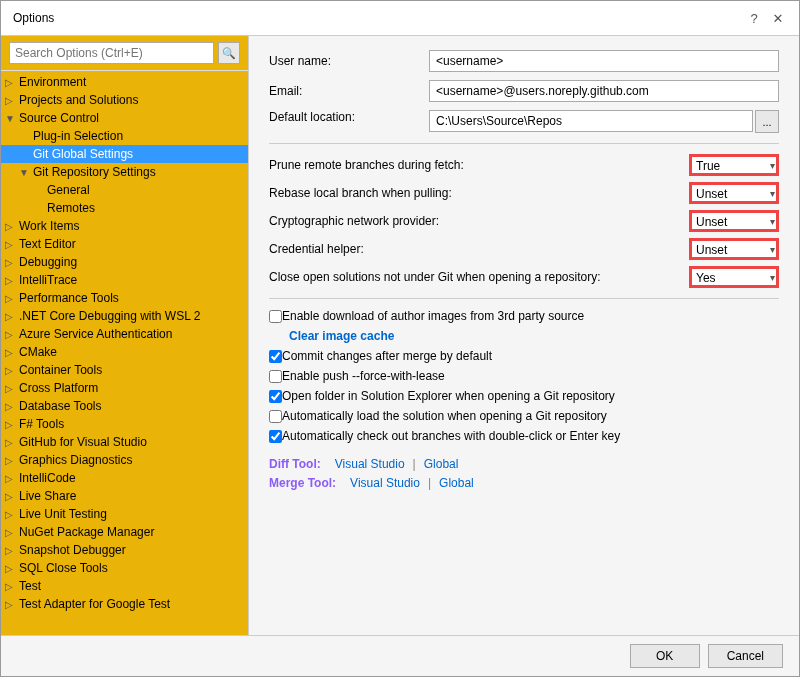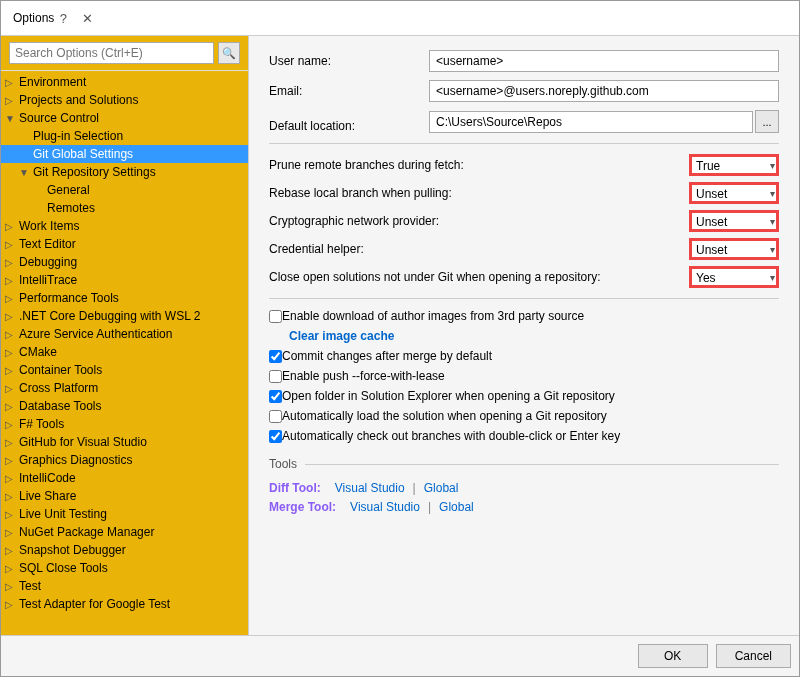--- a/index.html
+++ b/index.html
@@ -13,21 +13,21 @@
       box-shadow: 2px 2px 8px rgba(0,0,0,0.4);
       display: flex;
       flex-direction: column;
     }
     
     .title-bar {
       background: #fff;
       padding: 8px 12px;
       display: flex;
       align-items: center;
-      justify-content: flex-start;
+      justify-content: space-between;
       border-bottom: 1px solid #ccc;
       flex-shrink: 0;
     }
     
     .title-bar-left {
       font-size: 12px;
       font-weight: normal;
       color: #000;
     }
     
@@ -156,21 +156,21 @@
       flex: 1;
       border: 1px solid #aaa;
       padding: 3px 6px;
       font-size: 12px;
       background: #fff;
       outline: none;
     }
     
     .form-row-path {
       display: flex;
-      align-items: flex-end;
+      align-items: flex-start;
       margin-bottom: 8px;
     }
     
     .path-input {
       flex: 1;
       border: 1px solid #aaa;
       padding: 3px 6px;
       font-size: 12px;
       background: #fff;
       outline: none;
@@ -303,21 +303,21 @@
     }
     
     .tool-separator {
       color: #888;
       font-size: 12px;
     }
     
     .bottom-bar {
       background: #f5f5f5;
       border-top: 1px solid #ccc;
-      padding: 8px 8px;
+      padding: 8px 16px;
       display: flex;
       justify-content: flex-end;
       gap: 8px;
       flex-shrink: 0;
     }
     
     .bottom-btn {
       padding: 4px 18px;
       font-size: 12px;
       border: 1px solid #aaa;
@@ -607,24 +607,20 @@
         <input type="checkbox" id="cb-auto-load" style="">
         <label class="checkbox-label" for="cb-auto-load">Automatically load the solution when opening a Git repository</label>
       </div>
 
       <div class="checkbox-row">
         <input type="checkbox" id="cb-auto-checkout" checked="" style="">
         <label class="checkbox-label" for="cb-auto-checkout">Automatically check out branches with double-click or Enter key</label>
       </div>
 
       <div class="tools-section">
-        <div class="tools-header">
-          <span class="tools-label-text">Tools</span>
-          <div class="tools-line"></div>
-        </div>
 
         <div class="tool-row">
           <span class="tool-name">Diff Tool:</span>
           <span style="width:6px;"></span>
           <a class="tool-link">Visual Studio</a>
           <span class="tool-separator" style="margin: 0 4px;">|</span>
           <a class="tool-link">Global</a>
         </div>
 
         <div class="tool-row">

